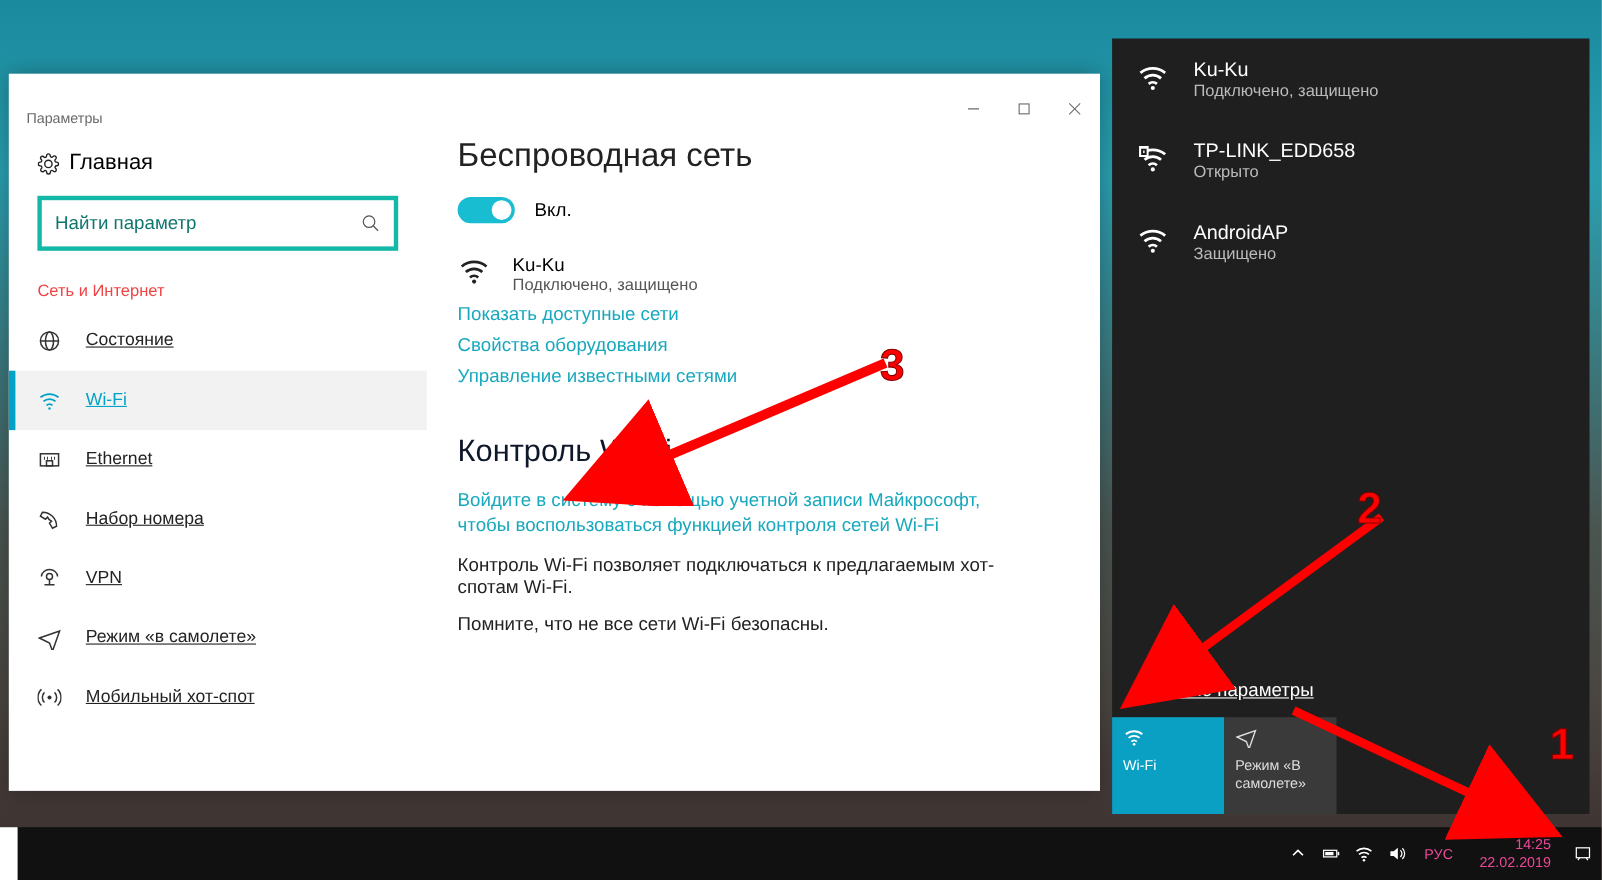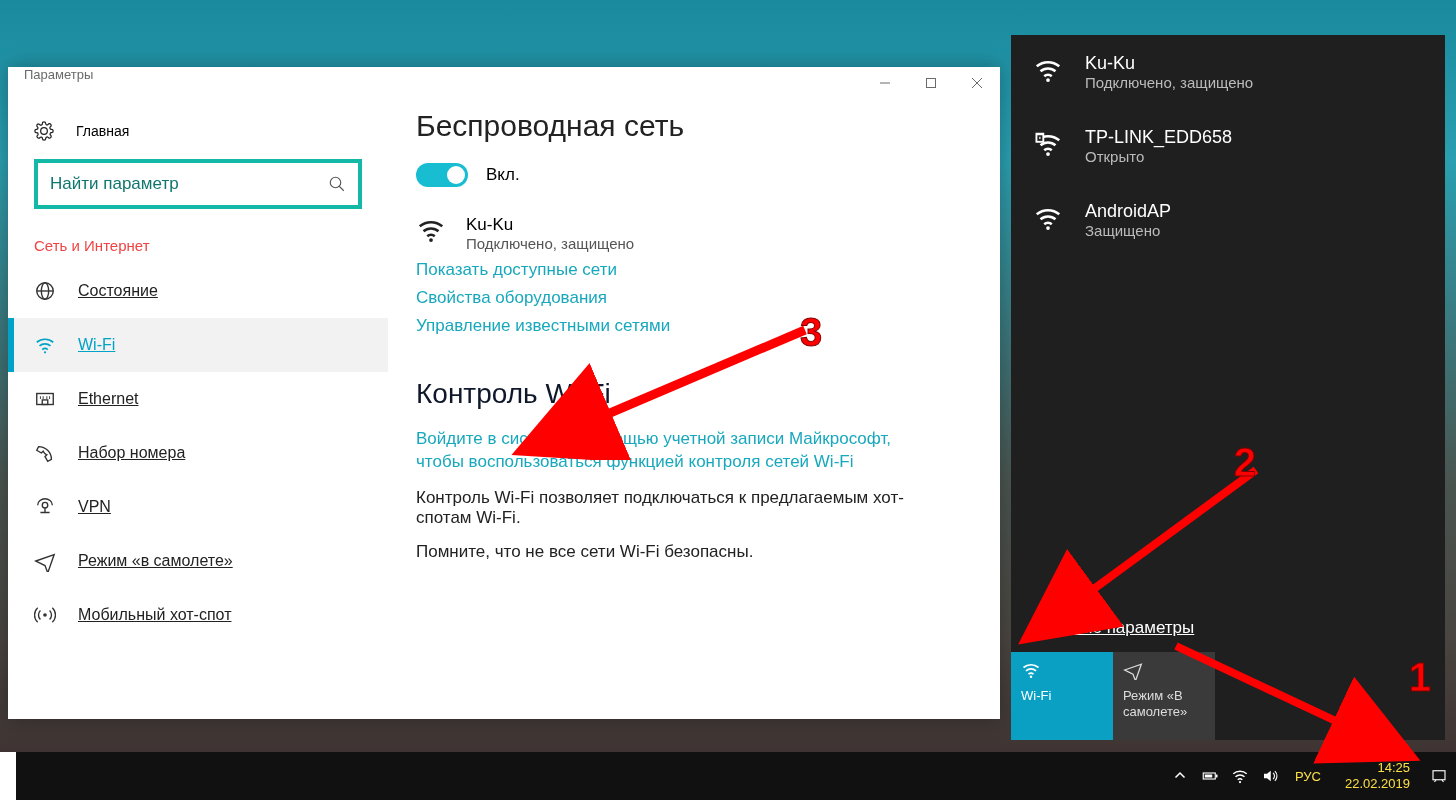--- a/index.html
+++ b/index.html
@@ -21,24 +21,25 @@
     width: 992px;
     height: 652px;
     background: #fff;
     box-shadow: 0 0 20px rgba(0,0,0,.3);
     display: flex;
     flex-direction: column;
   }
   .titlebar {
     height: 32px;
     display: flex;
-    align-items: flex-start;
+    align-items: flex-end;
     padding: 0 0 0 16px;
     color: #6a6a6a;
     font-size: 13px;
+    margin-top: 16px;
   }
   .titlebar .spacer { flex: 1; }
   .titlebar .win-btn {
     width: 46px;
     height: 32px;
     display: flex;
     align-items: center;
     justify-content: center;
     color: #6a6a6a;
   }
@@ -50,22 +51,22 @@
     overflow: hidden;
   }
   .sidebar {
     width: 380px;
     padding: 10px 0;
   }
   .home-row {
     display: flex;
     align-items: center;
     padding: 12px 26px 12px 26px;
-    gap: 22px;
-    font-size: 14px;
+    gap: 9px;
+    font-size: 20px;
   }
   .home-row svg { width: 20px; height: 20px; color: #222; }
   .search-box {
     margin: 6px 26px 18px 26px;
     height: 42px;
     border: 4px solid #14b8a6;
     display: flex;
     align-items: center;
     padding: 0 12px;
     font-size: 17px;
@@ -181,21 +182,21 @@
   
   .taskbar {
     position: absolute;
     bottom: 0;
     left: 0;
     right: 0;
     height: 48px;
     background: #111;
     display: flex;
     align-items: center;
-    color: #fde047;
+    color: #ec4899;
     padding-right: 8px;
     font-size: 14px;
   }
   .taskbar .left-slot {
     width: 16px;
     height: 48px;
     background: #fff;
   }
   .taskbar .spacer { flex: 1; }
   .tray { display: flex; align-items: center; gap: 12px; }

